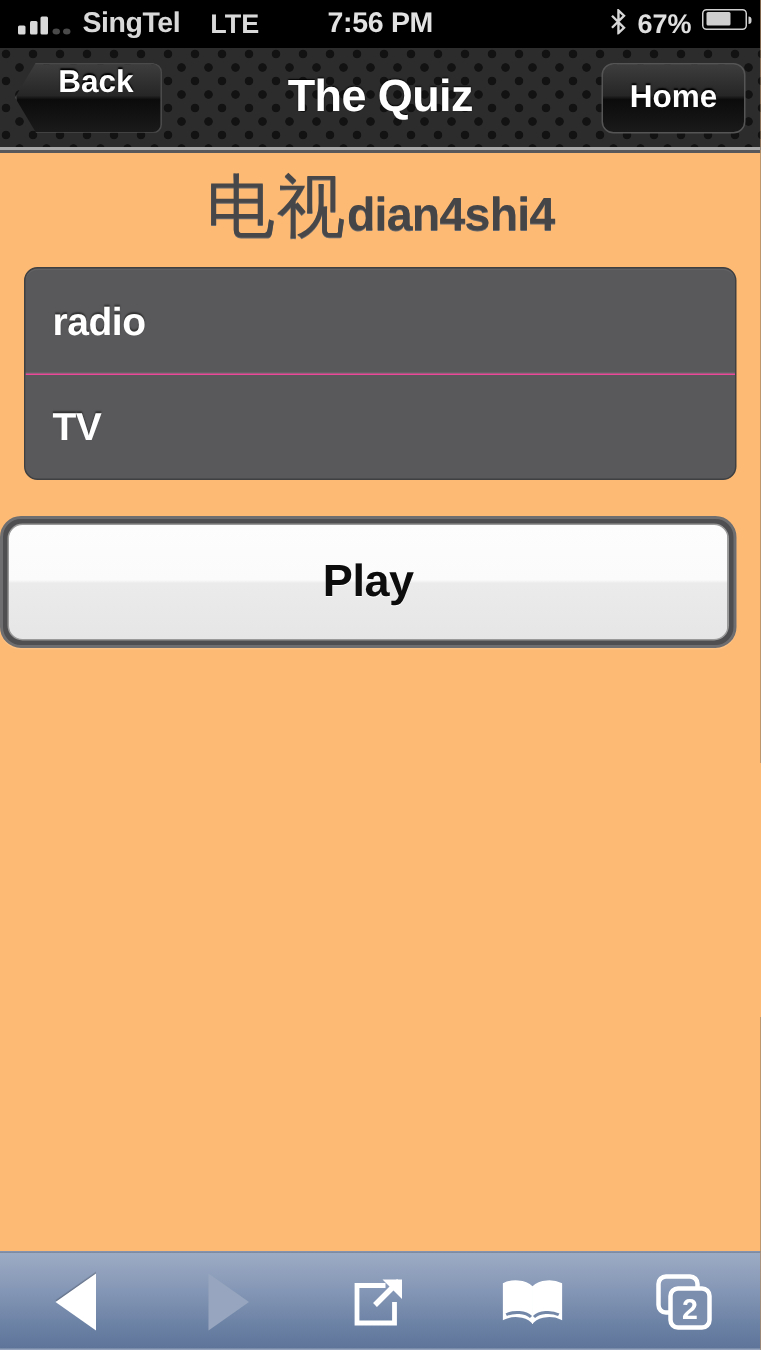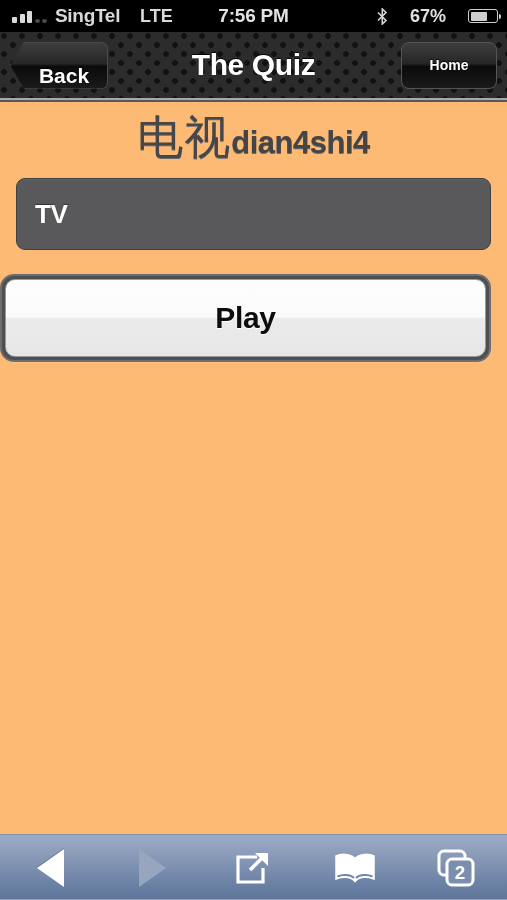--- a/index.html
+++ b/index.html
@@ -27,21 +27,21 @@
   .signal i:nth-child(3){ height:12px; }
   .signal i.dim{ height:4px; background:#4a4a4a; border-radius:50%; width:5px; }
   .carrier{ font-size:19px; font-weight:bold; letter-spacing:-.3px; color:#d9d9d9;}
   .net{ font-size:18px; font-weight:bold; color:#d9d9d9; margin-left:12px;}
   .sb-center{
     position:absolute; left:0; right:0; text-align:center;
     font-size:19px; font-weight:bold; color:#e2e2e2; letter-spacing:-.2px;
   }
   .sb-right{
     margin-left:auto; padding-right:9px;
-    display:flex; align-items:center; gap:22px;
+    display:flex; gap:7px;
   }
   .bt{ width:11px; height:17px; }
   .battpct{ font-size:18px; font-weight:bold; color:#e0e0e0; }
   .battery{
     width:30px; height:14px; border:1.8px solid #cfcfcf; border-radius:3px;
     position:relative; display:flex; align-items:center; padding:1.5px;
   }
   .battery::after{
     content:""; position:absolute; right:-4px; top:4px;
     width:2.5px; height:5px; background:#cfcfcf; border-radius:0 2px 2px 0;
@@ -65,34 +65,34 @@
   }
   .nav-title{
     position:absolute; left:0; right:0; text-align:center;
     font-size:30px; font-weight:bold; color:#fff;
     text-shadow:0 -1px 1px #000;
     letter-spacing:-.4px;
   }
   .btn-back{
     position:relative; margin-left:10px; z-index:2;
     height:47px; width:98px;
-    display:flex; align-items:flex-end; justify-content:center;
+    display:flex; align-items:flex-start; justify-content:center;
     color:#fff; font-size:21px; font-weight:bold;
     text-shadow:0 -1px 1px #000;
     background:linear-gradient(to bottom,#3d3d3d 0%,#262626 46%,#0b0b0b 52%,#1a1a1a 100%);
     border:1px solid #4a4a4a;
     border-radius:6px;
     clip-path:polygon(14px 0,100% 0,100% 100%,14px 100%,0 50%);
     padding-left:10px;
   }
   .btn-home{
     position:relative; margin-left:auto; margin-right:10px; z-index:2;
     height:47px; width:96px;
     display:flex; align-items:center; justify-content:center;
-    color:#fff; font-size:14px; font-weight:bold;
+    color:#fff; font-size:21px; font-weight:bold;
     text-shadow:0 -1px 1px #000;
     background:linear-gradient(to bottom,#3d3d3d 0%,#262626 46%,#0b0b0b 52%,#1a1a1a 100%);
     border:1px solid #555; border-radius:8px;
   }
 
   
   #content{
     position:absolute; top:102px; left:0; right:0; bottom:66px;
     background:#fdba74;
   }
@@ -121,21 +121,21 @@
     overflow:hidden;
     box-shadow:0 1px 0 rgba(255,255,255,.06) inset;
   }
   .option{
     height:70px; display:flex; align-items:center;
     padding-left:18px;
     color:#fff; font-size:26px; font-weight:bold;
     text-shadow:0 -1px 1px rgba(0,0,0,.45);
     letter-spacing:-.3px;
   }
-  .option + .option{ border-top:5px solid #ec4899; box-shadow:0 -1px 0 #646466;margin-top:48px; }
+  .option + .option{ border-top:1px solid #ec4899; box-shadow:0 -1px 0 #646466; }
 
   #play-wrap{
     margin:24px 16px 0 0;
     border:2px solid #6e6e70;
     border-radius:14px;
     padding:3px;
     background:#4f4f51;
     box-shadow:0 1px 0 rgba(255,255,255,.12);
   }
   #play-button{
@@ -201,20 +201,23 @@
 </div>
 
 <div id="content">
 
   <div id="question">
     <span class="hanzi">电视</span><span class="pinyin">dian4shi4</span>
   </div>
 
   <div id="options">
     <div class="option">
+      <span>radio</span>
+    </div>
+    <div class="option">
       <span>TV</span>
     </div>
   </div>
 
   <div id="play-wrap">
     <div id="play-button">
       <span>Play</span>
     </div>
   </div>
 

